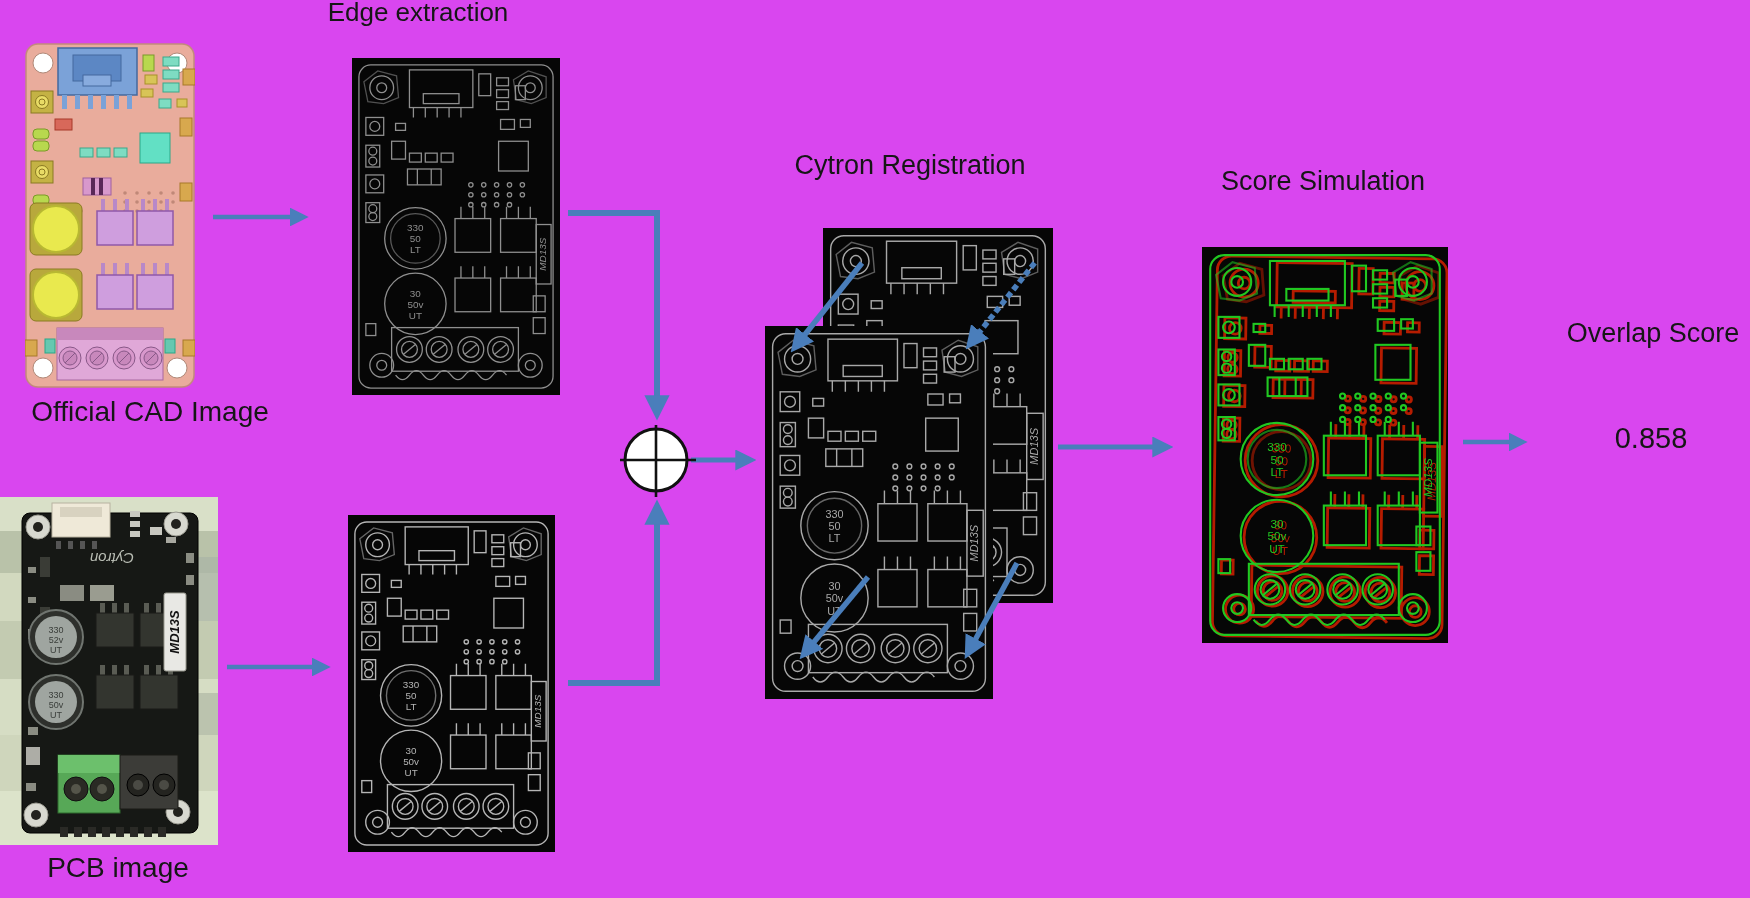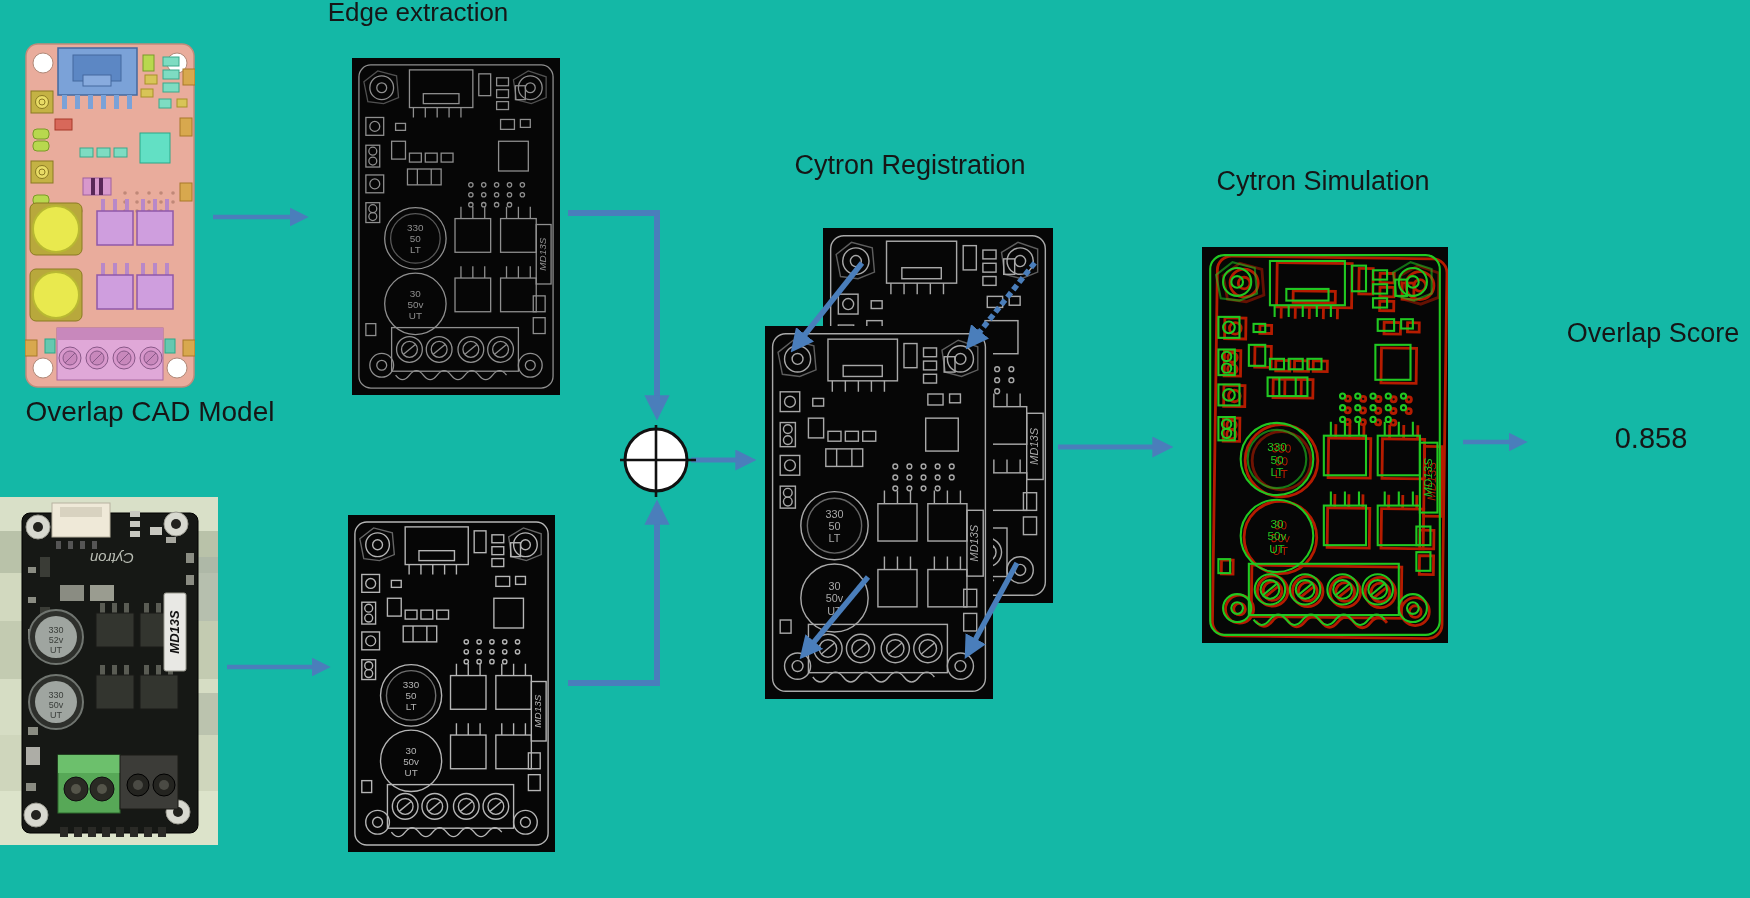--- a/index.html
+++ b/index.html
@@ -1,18 +1,18 @@
 <!DOCTYPE html>
 <html><head>
 <meta charset="utf-8">
 <style>
   * { margin:0; padding:0; box-sizing:border-box; }
   html,body { background:#ffffff; }
   body { font-family:"Liberation Sans", sans-serif; color:#1b1b1b; }
-  .canvas { position:relative; width:1750px; height:898px; background:#14b8a6; overflow:hidden; }
+  .canvas { position:relative; width:1750px; height:898px; background:#d946ef; overflow:hidden; }
 
   .title { position:absolute; text-align:center; font-weight:400; color:#161616; line-height:1.15; }
   .t-edge   { left:318px; top:-2px;  width:200px; font-size:26px; }
   .t-reg    { left:760px; top:150px; width:300px; font-size:27px; }
   .t-sim    { left:1173px;top:166px; width:300px; font-size:27px; }
   .t-score  { left:1503px;top:318px; width:300px; font-size:27px; }
   .t-value  { left:1501px;top:422px; width:300px; font-size:29px; }
   .c-cad    { left:15px;  top:396px; width:270px; font-size:28px; }
   .c-pcb    { left:18px;  top:852px; width:200px; font-size:28px; }
 
@@ -141,24 +141,25 @@
         <rect x="14" y="268" width="10" height="12"></rect>
       </g>
     </g>
   </defs>
 </svg>
 
 <div class="canvas">
 
   <div class="title t-edge">Edge extraction</div>
   <div class="title t-reg">Cytron Registration</div>
-  <div class="title t-sim">Cytron Simulation</div>
+  <div class="title t-sim">Score Simulation</div>
   <div class="title t-score">Overlap Score</div>
   <div class="title t-value">0.858</div>
-  <div class="title c-cad">Overlap CAD Model</div>
+  <div class="title c-cad">Official CAD Image</div>
+  <div class="title c-pcb">PCB image</div>
 
   <div class="img i-cad">
     <svg viewBox="0 0 170 345" preserveAspectRatio="none">
       <g>
         <rect x="1" y="1" width="168" height="343" rx="12" fill="#e9ac9c" stroke="#c28b7b" stroke-width="1.5"></rect>
         <circle cx="18" cy="20" r="10" fill="#ffffff" stroke="#b08a7a"></circle>
           <circle cx="152" cy="20" r="10" fill="#ffffff" stroke="#b08a7a"></circle>
         <circle cx="18" cy="325" r="10" fill="#ffffff" stroke="#b08a7a"></circle>
           <circle cx="152" cy="325" r="10" fill="#ffffff" stroke="#b08a7a"></circle>
       </g>

